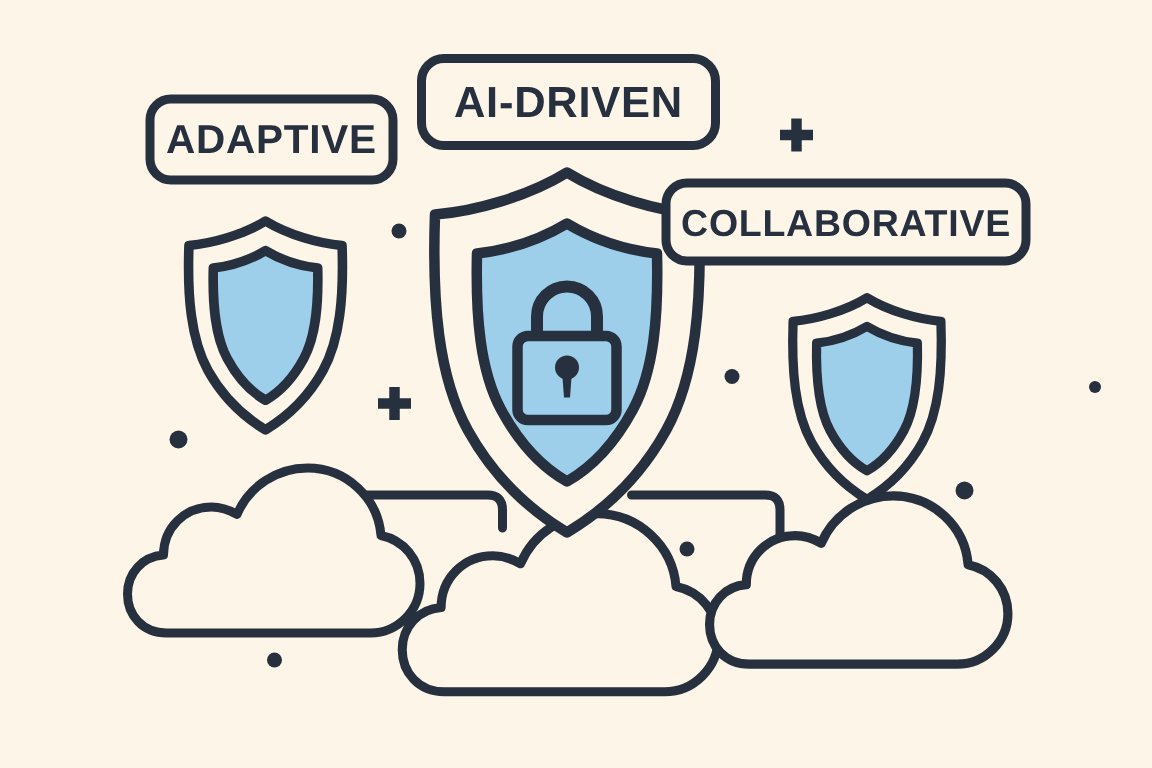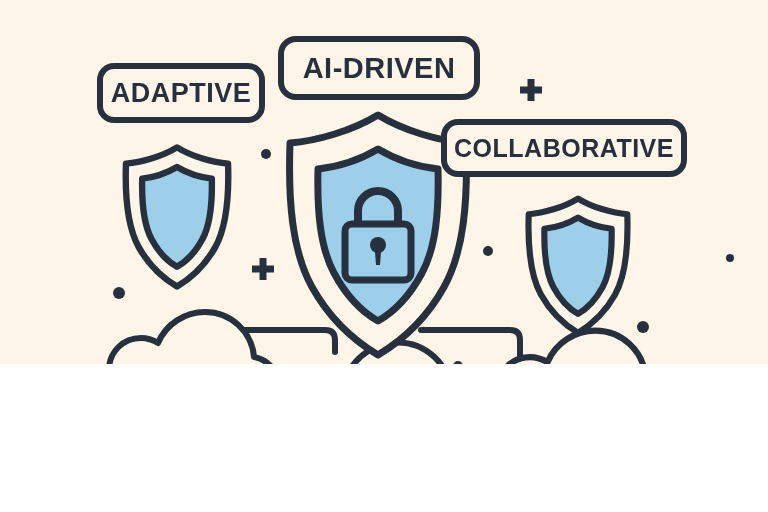--- a/index.html
+++ b/index.html
@@ -3,21 +3,21 @@
 <meta charset="utf-8">
 <style>
   html, body {
     margin: 0;
     padding: 0;
     background: #ffffff;
   }
   #illustration {
     position: relative;
     width: 768px;
-    height: 364px;
+    height: 512px;
     overflow: hidden;
     font-family: "Liberation Sans", sans-serif;
   }
   #illustration svg {
     display: block;
     width: 768px;
     height: 512px;
   }
   .label-text {
     font-family: "Liberation Sans", sans-serif;

